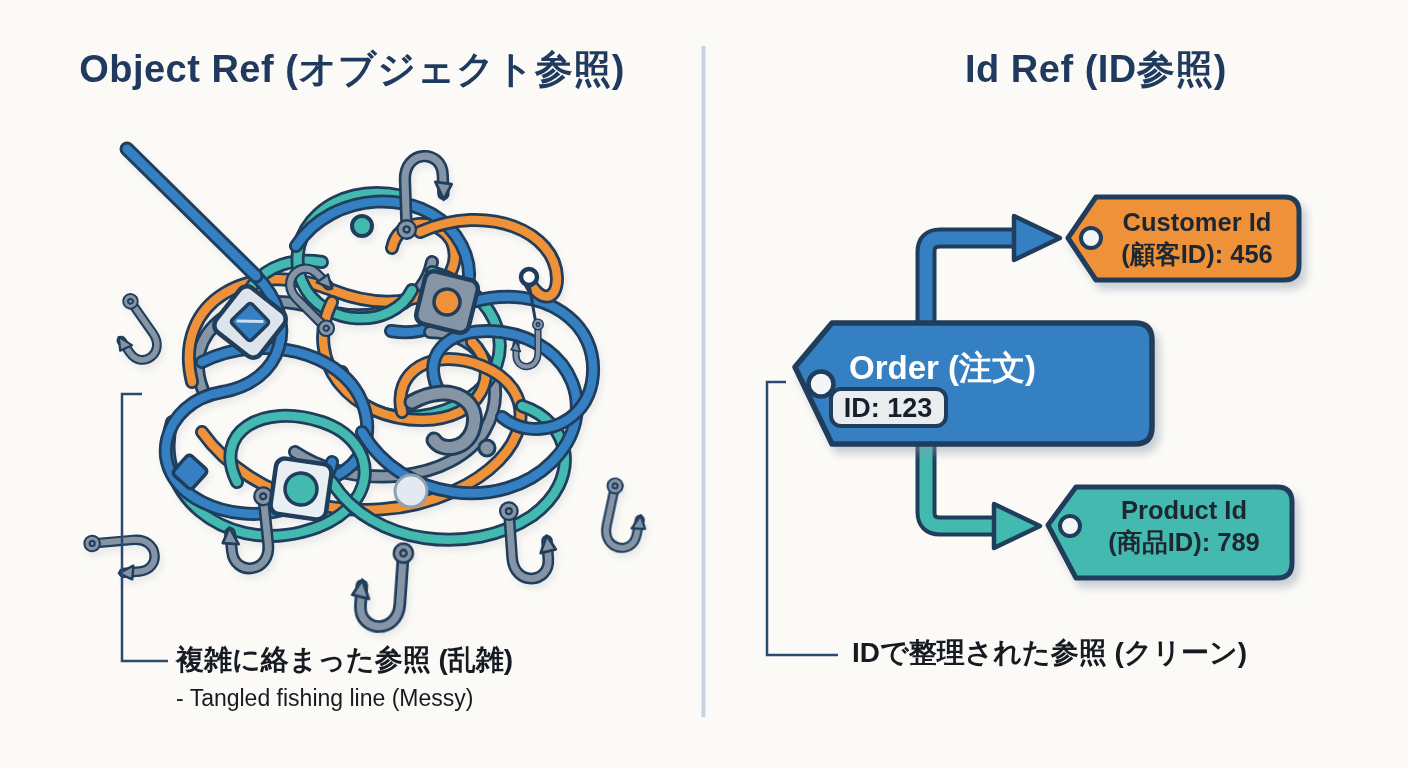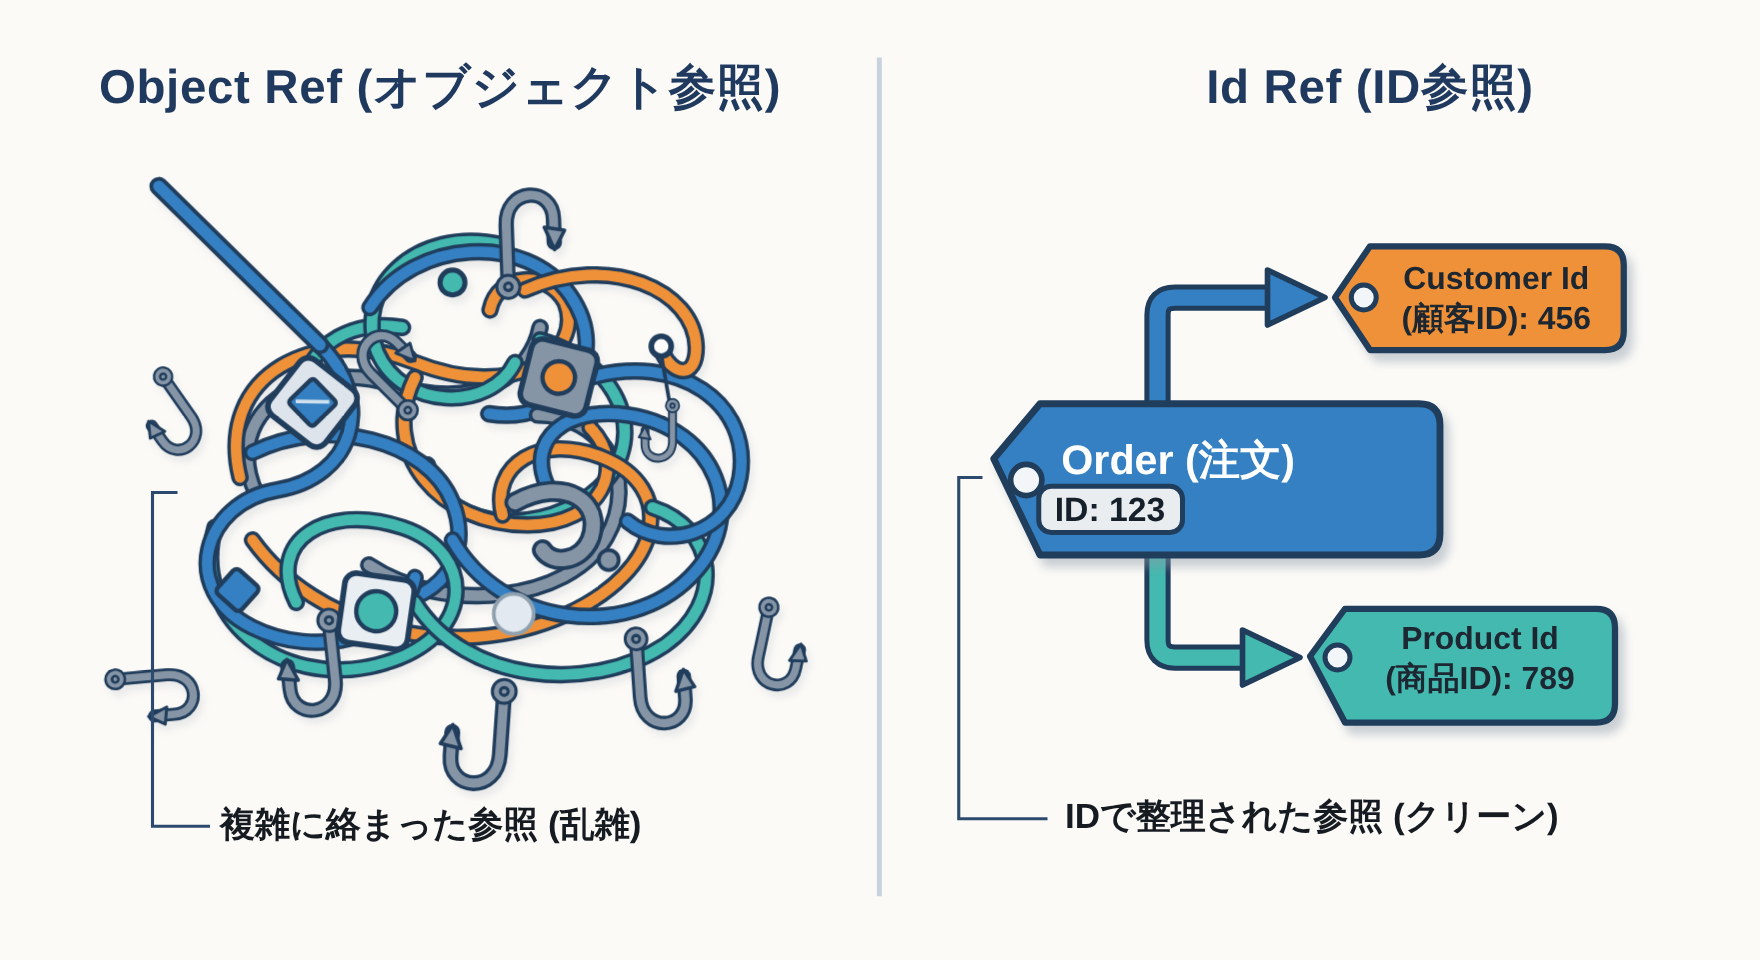--- a/index.html
+++ b/index.html
@@ -195,17 +195,18 @@
   </g>
 
   <polyline points="786,382 767,382 767,655 838,655" fill="none" stroke="#2c4a6e" stroke-width="2.5"></polyline>
 </svg>
 
 <div class="abs panel-title" style="left:0;">Object Ref (オブジェクト参照)</div>
 <div class="abs panel-title" style="left:744px;">Id Ref (ID参照)</div>
 
 <div class="abs caption" style="left:176px;top:641px;width:420px;">
   <div class="cap-heading">複雑に絡まった参照 (乱雑)</div>
+  <div class="cap-sub">- Tangled fishing line (Messy)</div>
 </div>
 
 <div class="abs caption" style="left:852px;top:634px;width:540px;">
   <div class="cap-heading">IDで整理された参照 (クリーン)</div>
 </div>
 
 </body></html>

